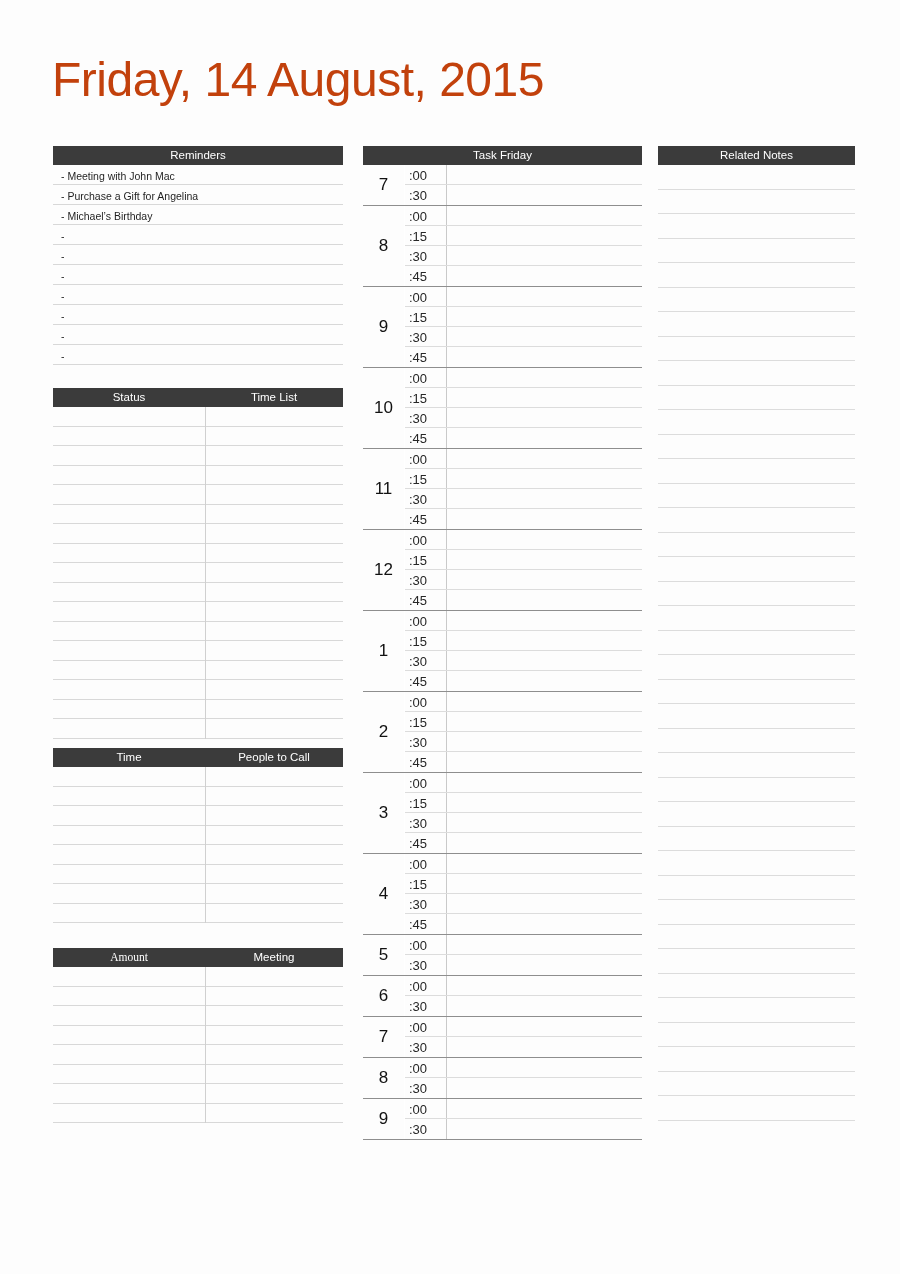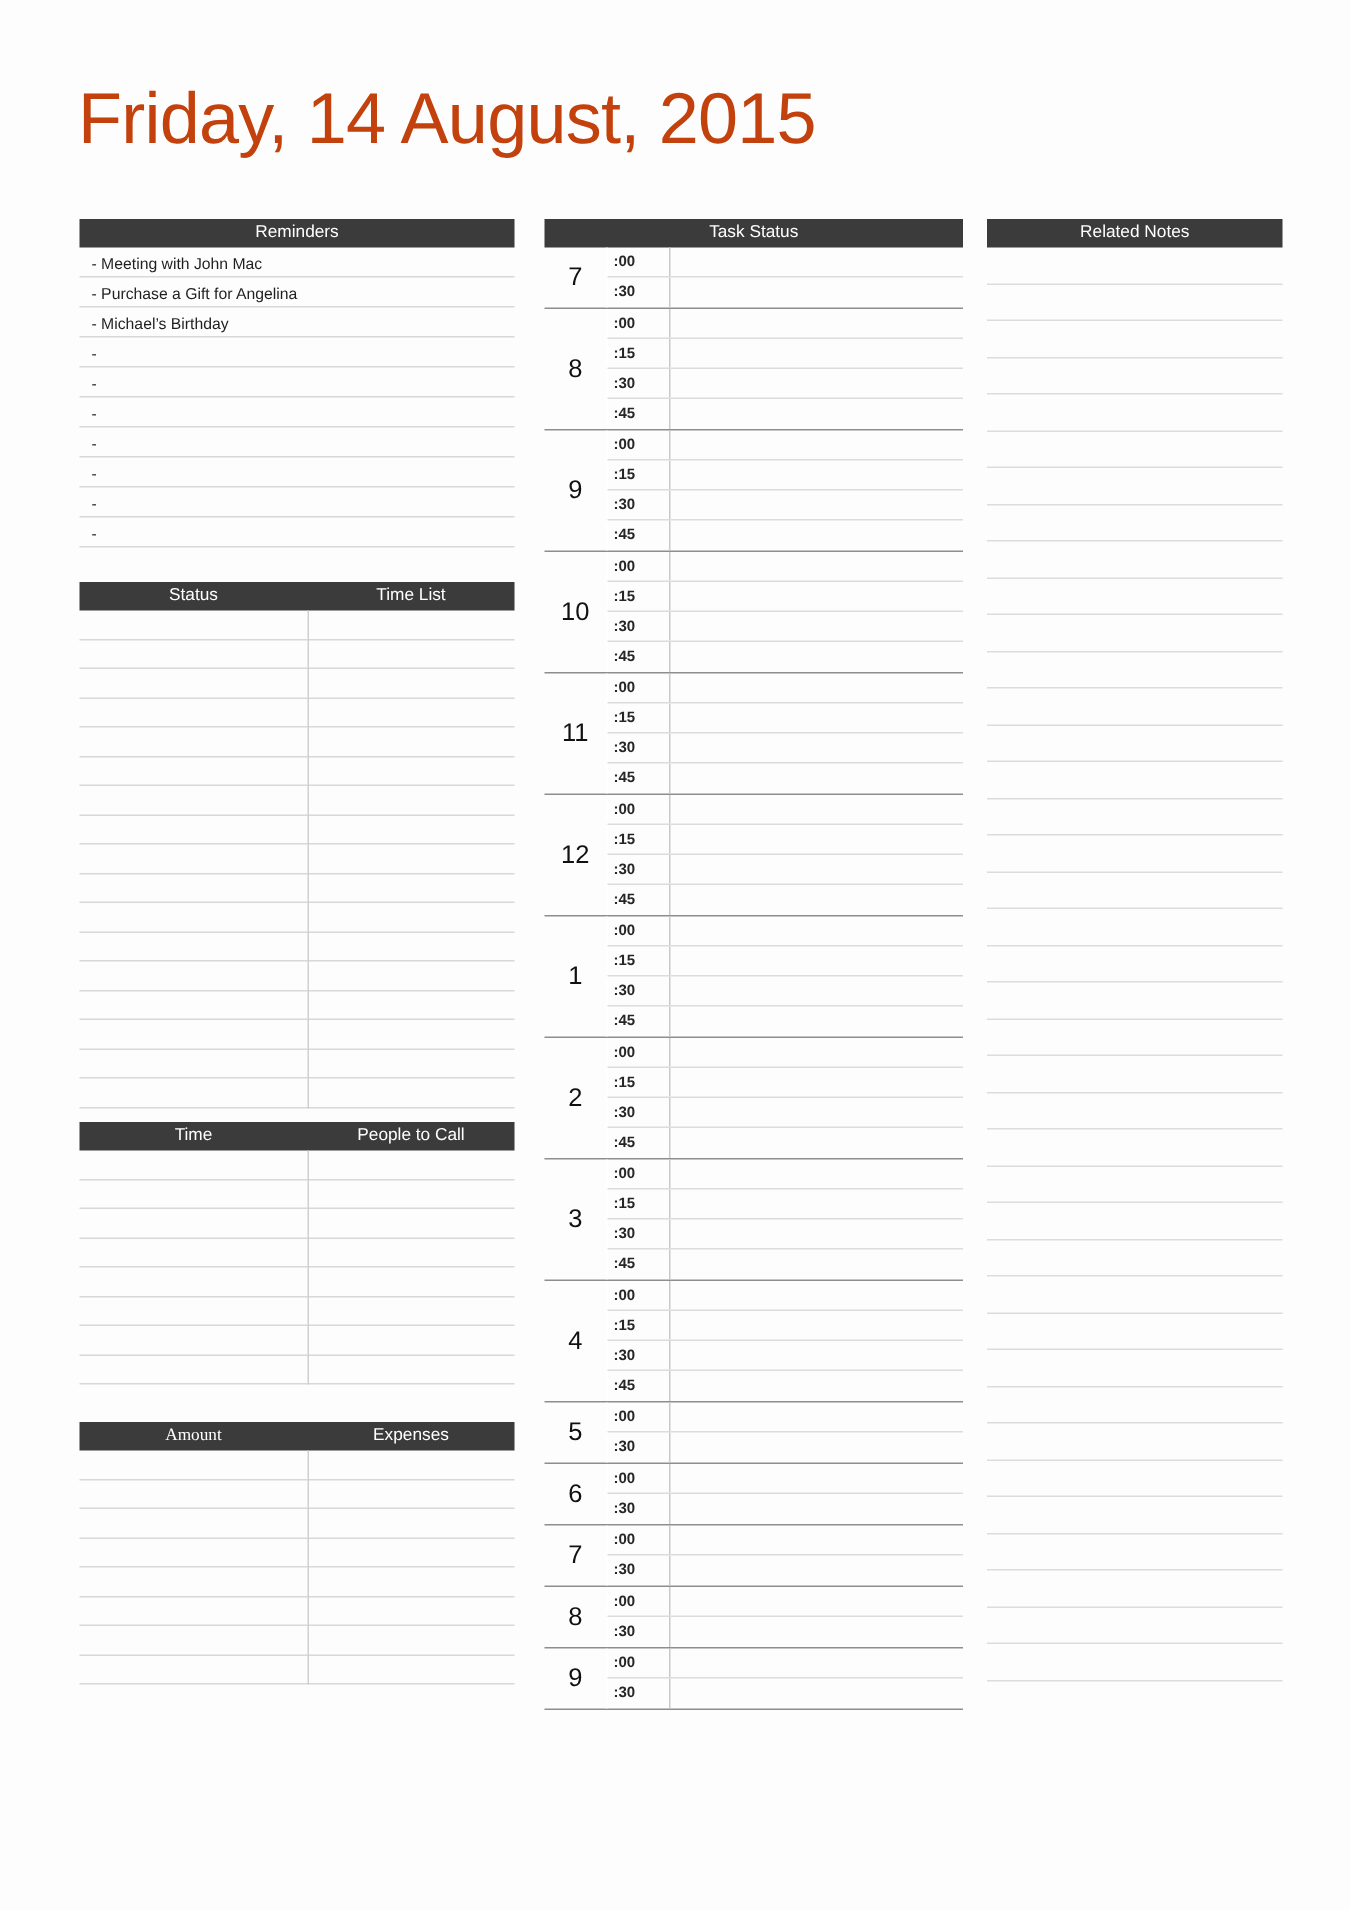--- a/index.html
+++ b/index.html
@@ -130,23 +130,22 @@
   }
   .slot:last-child {
     border-bottom: none;
   }
   .slot-min {
     position: absolute;
     left: 4px;
     top: 50%;
     transform: translateY(-50%);
     width: 34px;
-    font-size: 10px;
+    font-size: 13px;
     color: #262626;
-    font-weight: bold;
   }
   .slot-line {
     position: absolute;
     left: 41px;
     right: 0;
     top: 0;
     bottom: 0;
     border-left: 1px solid #c9c9c9;
   }
 
@@ -248,39 +247,39 @@
         <div class="rule-row" style="height: 19.5px;"></div>
         <div class="rule-row" style="height: 19.5px;"></div>
         <div class="rule-row" style="height: 19.5px;"></div>
         <div class="split-divider" style="left:152px;"></div>
       </div>
   </div>
 
   <div class="panel" id="expenses-panel" style="left:53px; top:948px; width:290px;">
     <div class="panel-header">
       <span class="hdr-half" style="left:0; width:152px;font-family:Liberation Serif, serif;">Amount</span>
-      <span class="hdr-half" style="left:152px; width:138px;">Expenses</span>
+      <span class="hdr-half" style="left:152px; width:138px;">Meeting</span>
     </div>
     <div class="split-body" id="expenses-body">
 
     <div class="rule-row" style="height: 19.5px;"></div>
         <div class="rule-row" style="height: 19.5px;"></div>
         <div class="rule-row" style="height: 19.5px;"></div>
         <div class="rule-row" style="height: 19.5px;"></div>
         <div class="rule-row" style="height: 19.5px;"></div>
         <div class="rule-row" style="height: 19.5px;"></div>
         <div class="rule-row" style="height: 19.5px;"></div>
         <div class="rule-row" style="height: 19.5px;"></div>
         <div class="split-divider" style="left:152px;"></div>
       </div>
   </div>
 
   <div class="panel" id="taskdetail-panel" style="left:363px; top:146px; width:279px;">
     <div class="panel-header">
-      <span class="hdr-full">Task Status</span>
+      <span class="hdr-full">Task Friday</span>
     </div>
     <div class="task-grid" id="taskdetail-body">
         <div class="hour-block">
           <div class="hour-label">7</div>
           <div class="slot-col">
             <div class="slot">
               <span class="slot-min">:00</span>
               <div class="slot-line"></div>
             </div>
             <div class="slot">

